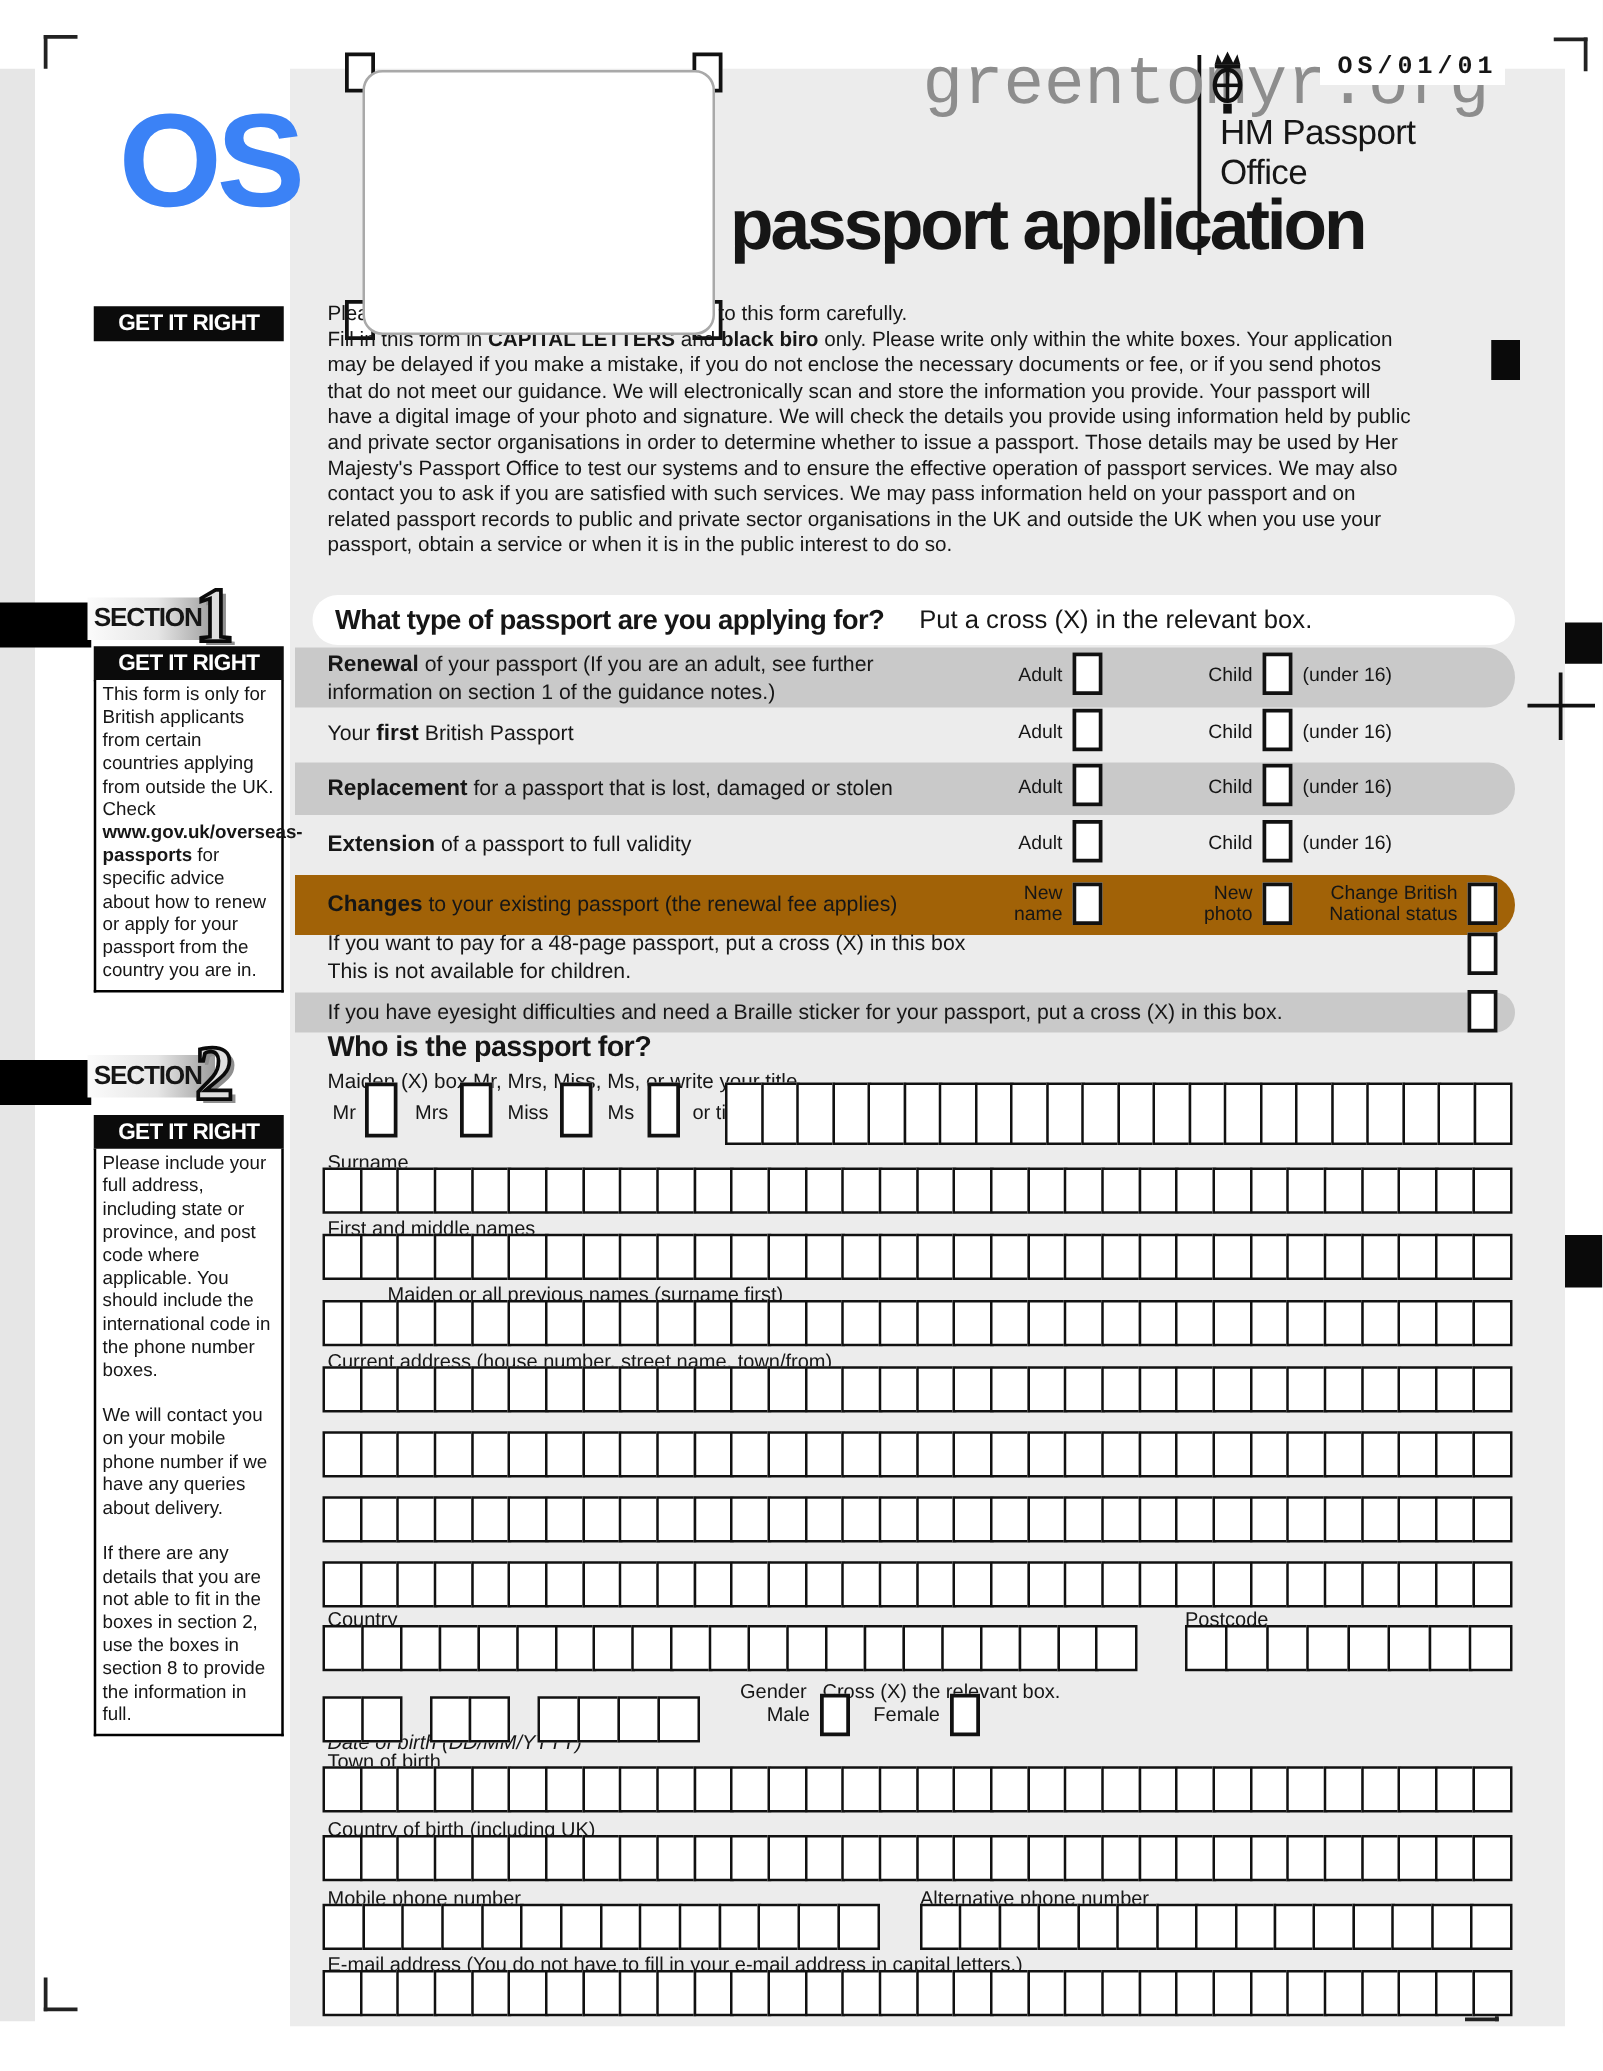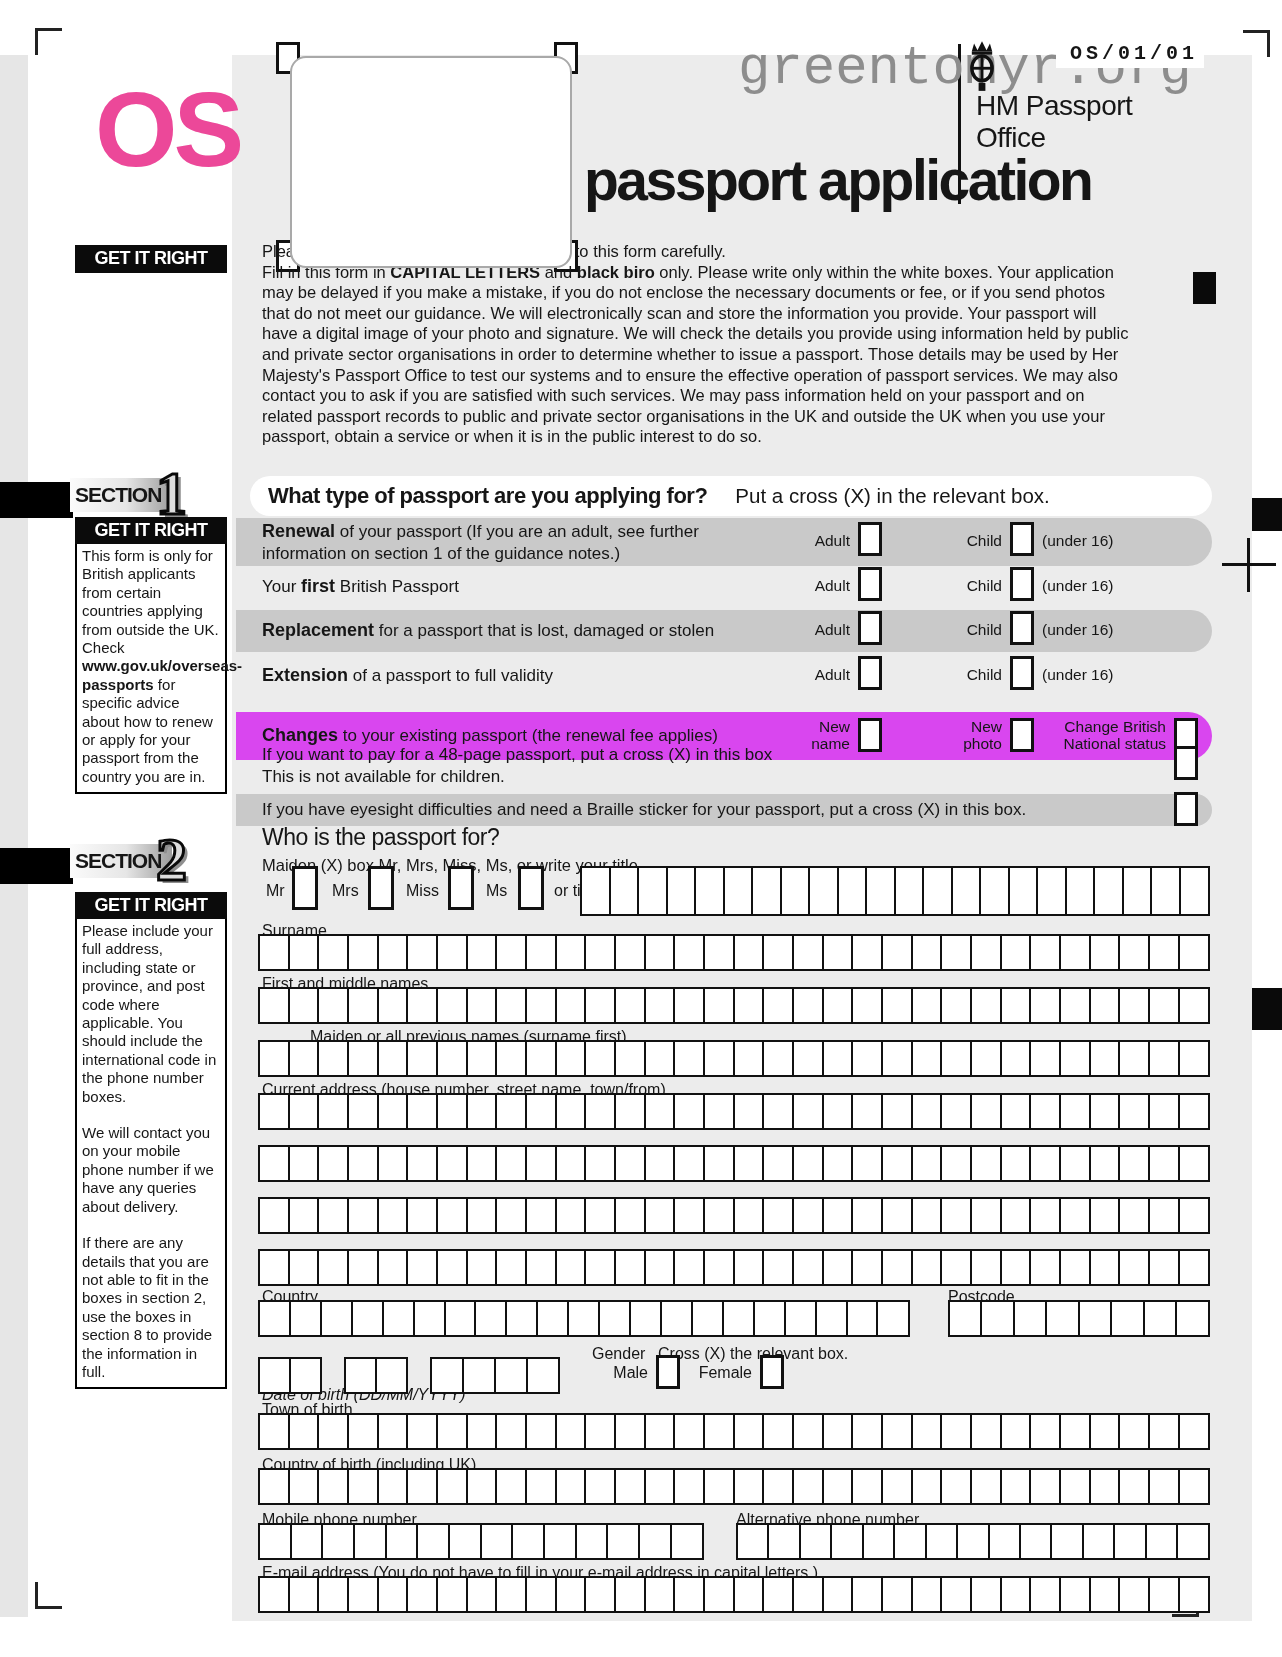--- a/index.html
+++ b/index.html
@@ -12,21 +12,21 @@
   .crop{width:27px;height:27px;}
   .crop.tl{border-top:3px solid #222;border-left:3px solid #222;}
   .crop.tr{border-top:3px solid #222;border-right:3px solid #222;}
   .crop.bl{border-bottom:3px solid #222;border-left:3px solid #222;}
   .crop.br{border-bottom:3px solid #222;border-right:3px solid #222;}
   .regsq{background:#0a0a0a;}
   .crossh{position:absolute;}
   .crossh .h{position:absolute;left:0;top:25px;width:54px;height:3px;background:#111;}
   .crossh .v{position:absolute;left:25px;top:0;width:3px;height:54px;background:#111;}
   
-  .os-logo{font-size:106px;font-weight:800;color:#ec4899;letter-spacing:-4px;line-height:.85;}
+  .os-logo{font-size:106px;font-weight:800;color:#3b82f6;letter-spacing:-4px;line-height:.85;}
   .photo-rect{background:#fff;border:2px solid #a9a9a9;border-radius:16px;}
   .pcorner{width:24px;height:32px;border:3px solid #111;background:#fff;}
   .wm{font-family:"Liberation Mono","DejaVu Sans Mono",monospace;font-size:54px;color:#8d8d8d;line-height:1;z-index:3;white-space:nowrap;}
   .oscode{font-family:"Liberation Mono","DejaVu Sans Mono",monospace;font-weight:700;font-size:20px;letter-spacing:4px;background:#fff;padding:4px 6px 3px 14px;z-index:4;white-space:nowrap;}
   .ukt{font-size:41px;font-weight:800;letter-spacing:-1.5px;line-height:1;text-align:right;white-space:nowrap;}
   .bigt{font-size:57px;font-weight:800;letter-spacing:-2.5px;line-height:1;white-space:nowrap;}
   .hmp{font-size:28px;line-height:1.12;letter-spacing:-.5px;white-space:nowrap;}
   .vline{background:#111;}
   .intro{width:874px;font-size:16.5px;line-height:20.6px;}
   .intro .blk{display:block;}
@@ -39,28 +39,28 @@
   .secbar{background:#000;width:73px;height:36px;}
   .secband{width:102px;height:34px;background:linear-gradient(90deg,#fbfbfb 0%,#e6e6e6 55%,#9d9d9d 100%);display:flex;align-items:center;}
   .secword{font-size:21px;font-weight:800;letter-spacing:-1px;padding-left:5px;}
   .secnum{font-family:"Liberation Serif",serif;font-size:62px;font-weight:700;line-height:1;color:#dedede;-webkit-text-stroke:3px #0a0a0a;text-shadow:4px 3px 0 #8f8f8f;z-index:2;}
   
   .pill{background:#fff;border-radius:20px;display:flex;align-items:center;padding:0 18px;}
   .pill .b{font-size:22px;font-weight:800;letter-spacing:-.5px;white-space:nowrap;}
   .pill .r{font-size:20.5px;margin-left:28px;white-space:nowrap;}
   .trow{width:976px;}
   .band-dark{background:#c9c9c9;border-radius:0 24px 24px 0;}
-  .band-lite{background:#d946ef;border-radius:0 24px 24px 0;margin-top:12px;}
+  .band-lite{background:#a16207;border-radius:0 24px 24px 0;}
   .rowtext{font-size:17px;line-height:21.5px;}
   .rowtext b{font-size:18px;}
   .xl{font-size:15.5px;line-height:16.5px;text-align:right;}
   .xbox{width:24px;height:34px;border:3px solid #111;background:#fff;}
   .tbox{width:26px;height:44px;border:3px solid #111;background:#fff;}
   
-  .who{font-size:23px;font-weight:400;letter-spacing:-.5px;}
+  .who{font-size:23px;font-weight:700;letter-spacing:-.5px;}
   .flabel{font-size:16px;white-space:nowrap;}
   .boxrow{display:flex;}
   .cb{flex:1;border:2.5px solid #111;margin-left:-2.5px;background:#fff;}
   .cb:first-child{margin-left:0;}
 </style>
 </head>
 <body>
 
 <div class="page">
 

